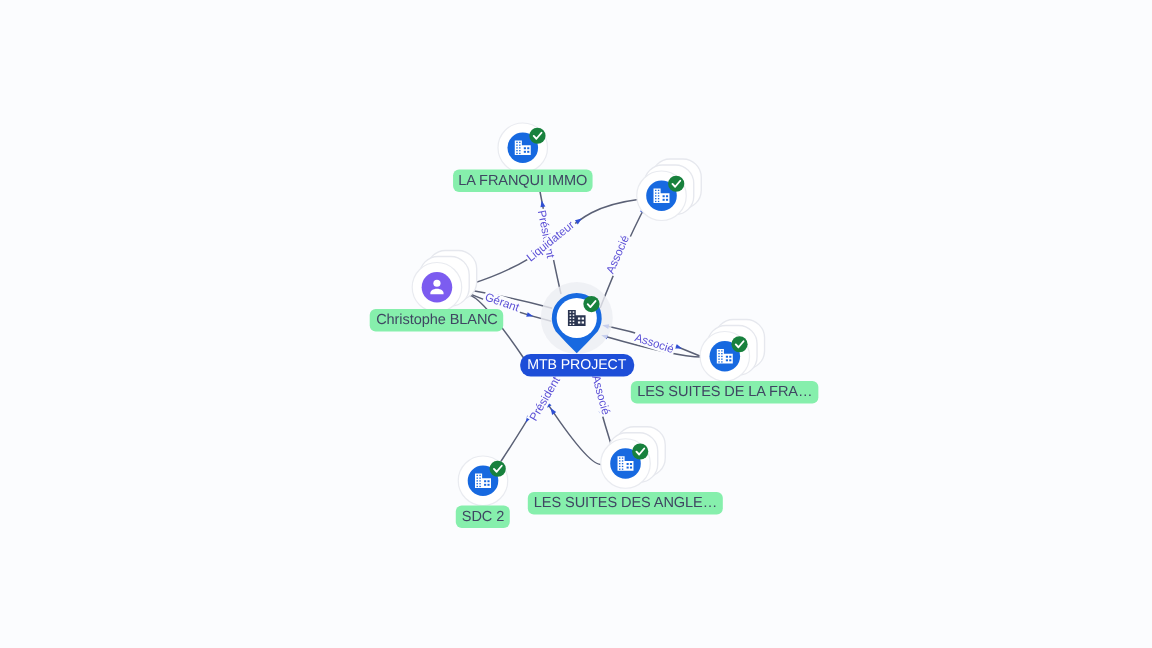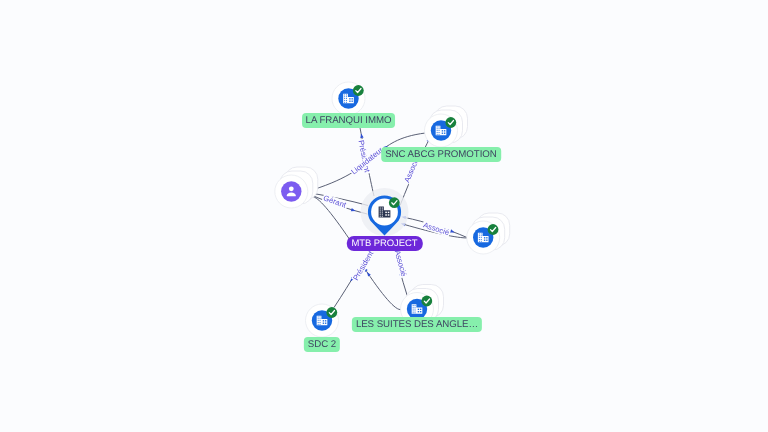--- a/index.html
+++ b/index.html
@@ -8,21 +8,21 @@
        -webkit-font-smoothing:antialiased;text-rendering:geometricPrecision;}
   #stage{position:relative;width:768px;height:432px;background:#fbfcfe;will-change:transform;transform:translateZ(0);}
   svg.graph{position:absolute;left:0;top:0;width:768px;height:432px;display:block;}
   .edge-path{fill:none;stroke:#5a6075;stroke-width:1;}
   .edge-label{font-family:"Liberation Sans",sans-serif;font-size:7.7px;fill:#5b4fd6;}
   .arrow{fill:#2f4fd4;}
   .edge-label-halo{fill:#fbfcfe;}
   .node-label{position:absolute;transform:translate(-50%,0);
       background:#86efac;color:#3f4662;font-size:9.7px;line-height:15px;letter-spacing:-0.05px;
       padding:0px 4px;border-radius:4px;white-space:nowrap;}
-  .node-label.sel{background:#6d28d9;color:#fff;border-radius:7px;padding:0px 5.2px;font-size:9.45px;}
+  .node-label.sel{background:#1d4ed8;color:#fff;border-radius:7px;padding:0px 5.2px;font-size:9.45px;}
 </style>
 </head>
 <body>
 
 <div id="stage">
   <svg class="graph" viewBox="0 0 768 432">
     <g id="edges-layer">
         <g>
           <path d="M 374.0 196.0 C 369.6 176.9 364.1 149.7 357.5 114.5" class="edge-path"></path>
           <path d="M 361.1 133.6 L 363.6 137.6 L 360.3 138.2 Z" class="arrow"></path>
@@ -234,17 +234,18 @@
             <rect x="17" y="11.4" width="2.4" height="2.4" fill="#1769e0"></rect>
             <rect x="13.2" y="15.8" width="2.4" height="2.4" fill="#1769e0"></rect>
             <rect x="17" y="15.8" width="2.4" height="2.4" fill="#1769e0"></rect>
           </g>
           <circle cx="426.8" cy="301" r="5.4" fill="#18813d"></circle>
           <path d="M424.3 301.1 l1.8 1.9 l3.4 -4.0" stroke="#ffffff" stroke-width="1.25" fill="none" stroke-linecap="round" stroke-linejoin="round"></path>
         </g>
       </g>
   </svg>
 <div class="node-label" style="left: 348.5px; top: 113.2px;"><span>LA FRANQUI IMMO</span></div>
-    <div class="node-label" style="left: 441px; top: 147.1px;"><span>SNC ABCG PROMOTION</span></div>
+    <div class="node-label" style="left: 291.3px; top: 205.7px;"><span>Christophe BLANC</span></div>
     <div class="node-label sel" style="left: 384.5px; top: 235.9px;"><span>MTB PROJECT</span></div>
+    <div class="node-label" style="left: 483.2px; top: 254.4px;"><span>LES SUITES DE LA FRA…</span></div>
     <div class="node-label" style="left: 322px; top: 336.6px; text-align: center;"><span>SDC 2</span></div>
-    <div class="node-label" style="left: 417px; top: 317px;"><span>LES SUITES DES ANGLE…</span></div>
+    <div class="node-label" style="left: 417px; top: 328px;"><span>LES SUITES DES ANGLE…</span></div>
   </div>
 
 </body></html>

